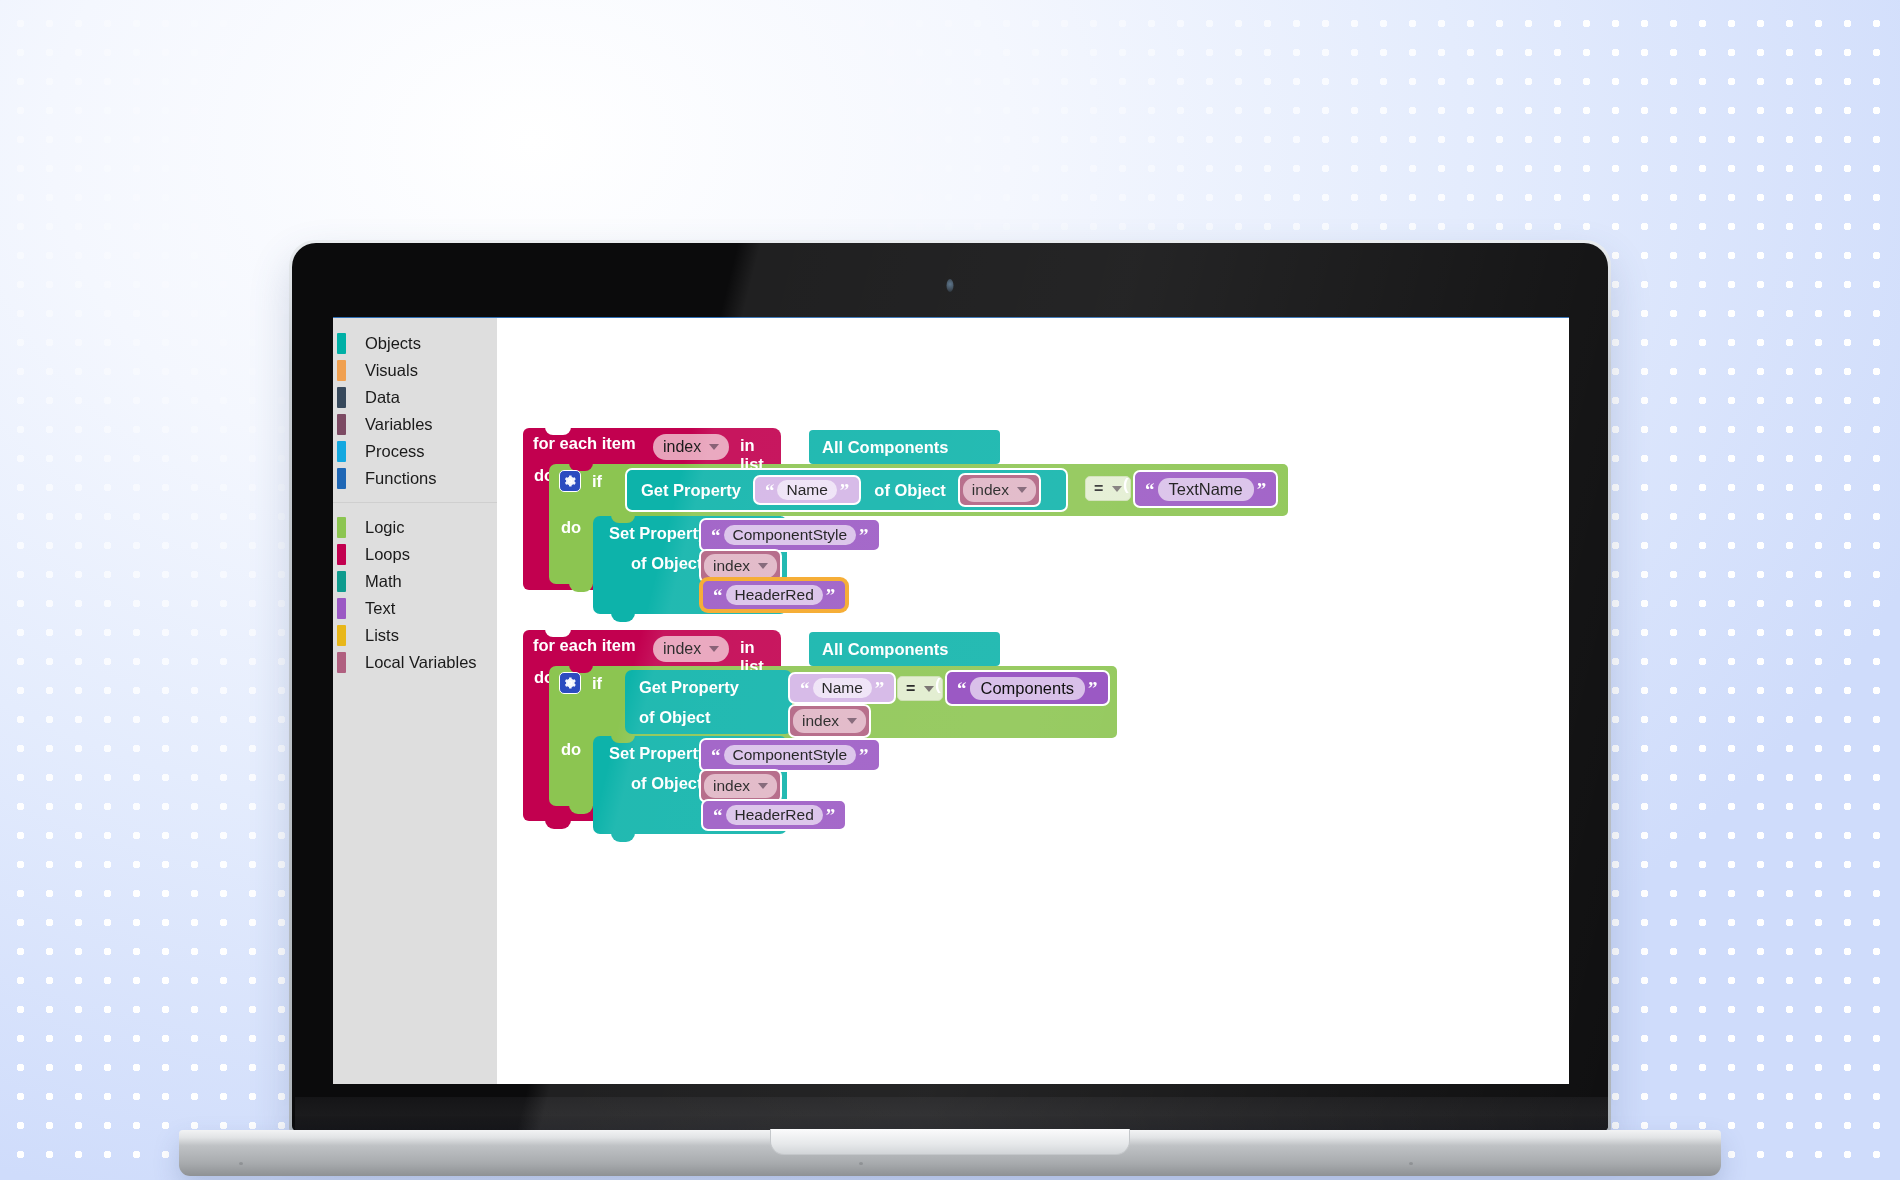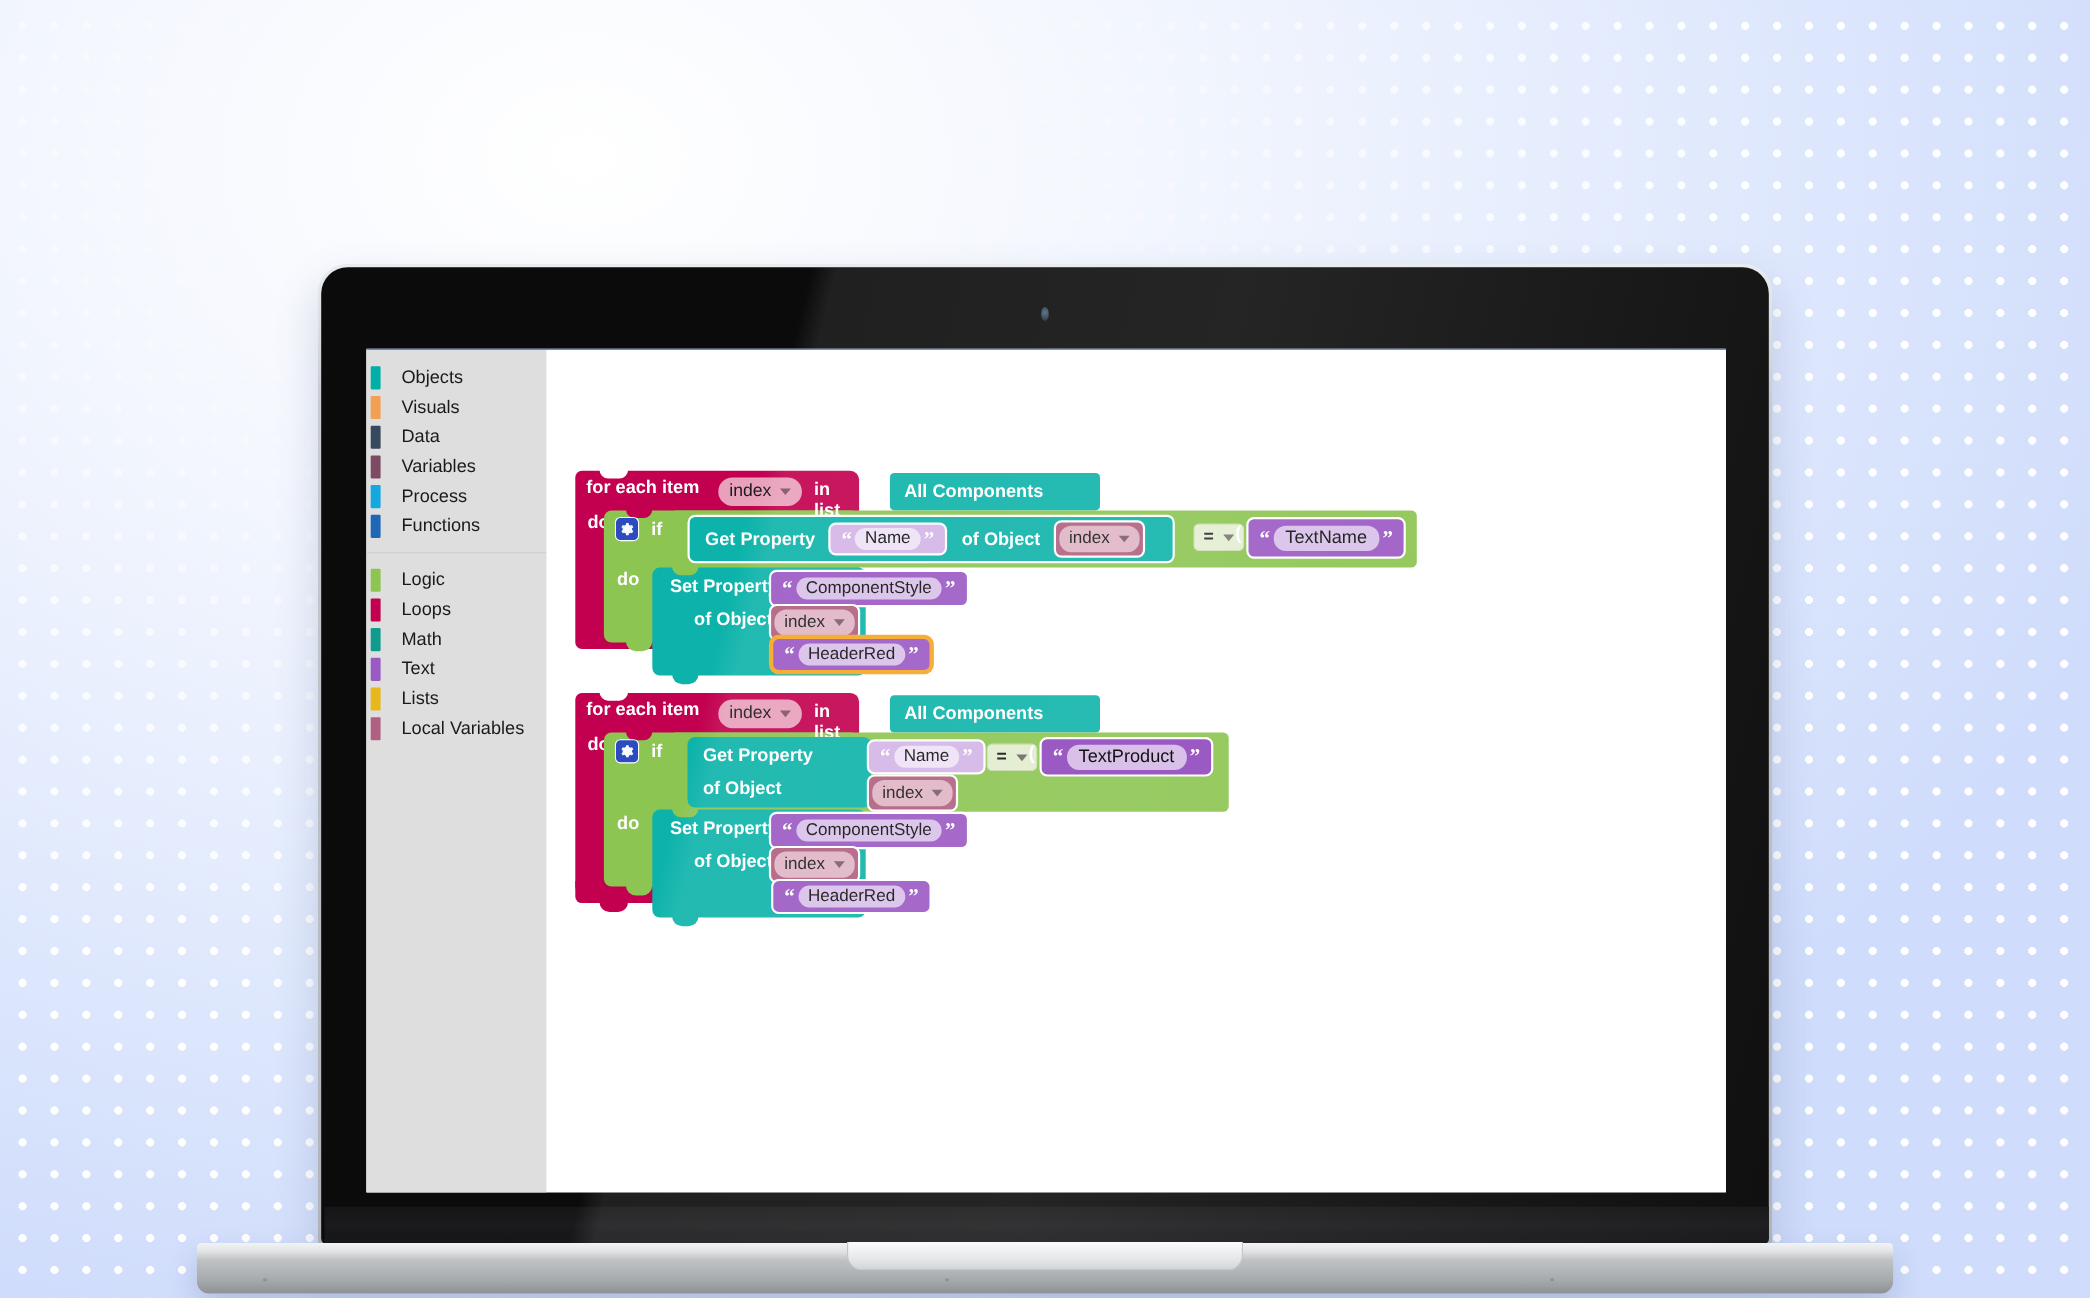--- a/index.html
+++ b/index.html
@@ -409,21 +409,21 @@
             <div style="position:absolute; left:400px; top:358px; z-index:9;">
               <span class="ddbox">
                 <span>=</span>
                 <span class="caret"></span>
               </span>
             </div>
             <div style="position:absolute; left:438px; top:357px; z-index:9; color:#fff; font-size:17px; font-weight:bold;">(</div>
 
             <div class="vblk purple" style="position:absolute; left:448px; top:352px; height:36px; z-index:9;">
               <span class="quote">“</span>
-              <span class="pill" style="font-size:16.5px; padding:2px 11px;">TextProduct</span>
+              <span class="pill" style="font-size:16.5px; padding:2px 11px;">Components</span>
               <span class="quote">”</span>
             </div>
 
             <div class="teal" style="left:96px; top:418px; width:194px; height:98px; z-index:6;">
               <div class="tabtop"></div>
               <div class="tabbot"></div>
               <span class="tlabel" style="position:absolute; left:16px; top:8px;">Set Property</span>
               <span class="tlabel" style="position:absolute; left:38px; top:38px;">of Object</span>
               <span class="tlabel" style="position:absolute; left:118px; top:68px;">to</span>
             </div>

